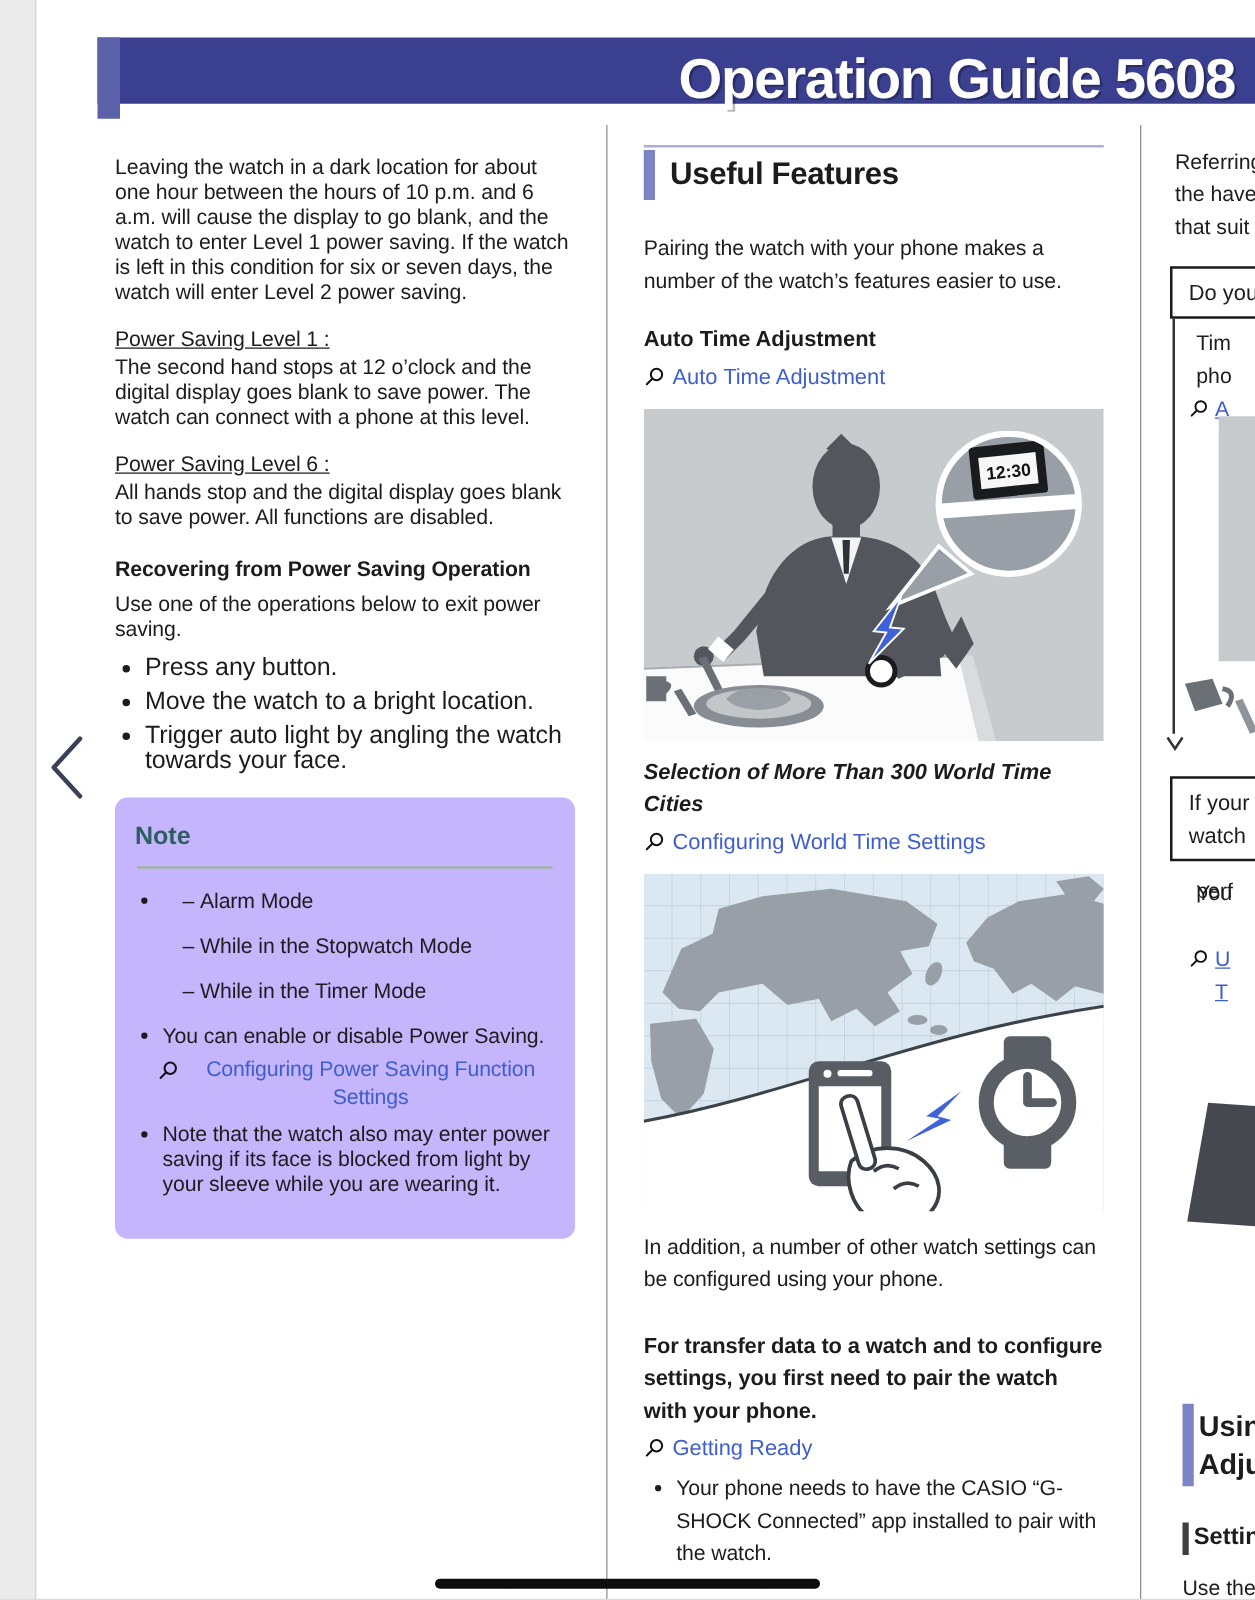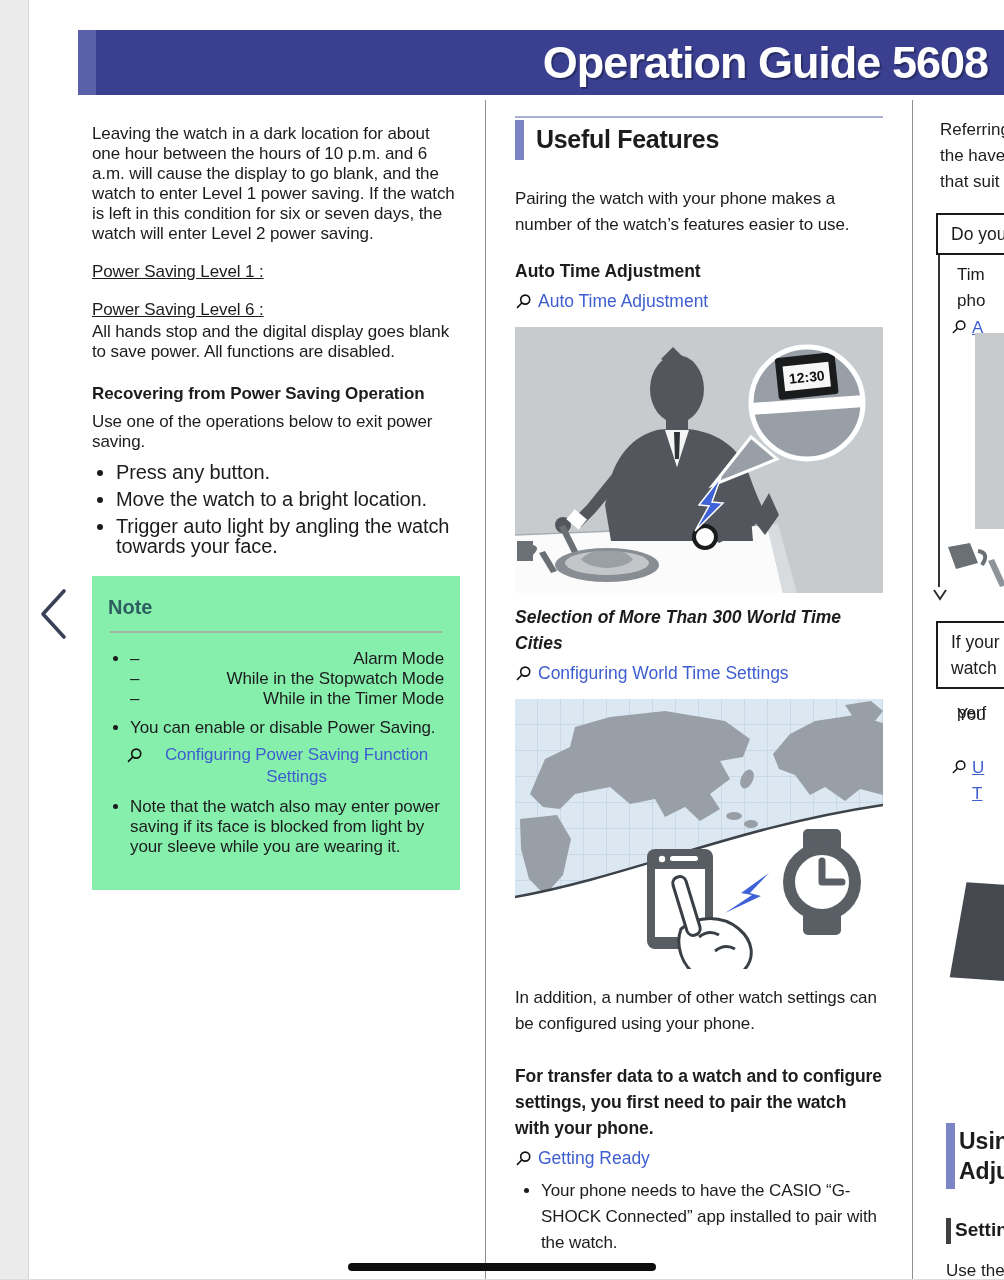--- a/index.html
+++ b/index.html
@@ -6,21 +6,21 @@
   .screen {
     position:relative; width:1004px; height:1280px; background:#ffffff;
     overflow:hidden; font-family:"Liberation Sans", sans-serif; color:#1c1c1e;
     -webkit-font-smoothing:antialiased;
   }
   .left-gutter { position:absolute; left:0; top:0; width:28px; height:1280px;
     background:#ebebeb; border-right:1px solid #d6d6d6; }
   .bottom-edge { position:absolute; left:0; bottom:0; width:100%; height:1px; background:#dcdcdc; }
 
   
-  .titlebar { position:absolute; left:78px; top:30px; width:926px; height:65px; background:#3a3f90; }
+  .titlebar { position:absolute; left:78px; top:30px; width:926px; height:53px; background:#3a3f90; }
   .titlebar .accent { position:absolute; left:0; top:0; width:18px; height:65px; background:#5b61a8; }
   .titlebar h1 { position:absolute; right:16px; top:0; margin:0; line-height:65px;
     font-size:45px; font-weight:bold; color:#fff; letter-spacing:-1px;
     text-shadow:2px 2px 0 rgba(0,0,0,0.28); }
 
   
   .back-chevron { position:absolute; left:38px; top:588px; width:30px; height:52px; cursor:pointer; }
 
   
   .divider { position:absolute; top:100px; bottom:0; width:1px; background:#8f8f8f; }
@@ -37,27 +37,27 @@
   .sec-title { display:flex; align-items:center; gap:9px; font-size:18px; font-weight:bold; margin:0; }
   .sec-title .dot { width:10px; height:10px; border-radius:50%; background:#111; flex:0 0 auto; }
   .mt8 { margin-top:8px; } .mt18 { margin-top:18px;text-decoration:underline; } .mt2 { margin-top:2px; } .mt22 { margin-top:22px; }
   ul.plain { margin:10px 0 0; padding-left:24px; }
   ul.plain li { font-size:20px; line-height:20px; margin-bottom:7px; letter-spacing:-0.1px; }
 
   .link-row { position:relative; padding-left:23px; font-size:17px; line-height:22px; margin-top:6px; }
   .link-row svg.mag { position:absolute; left:0; top:3px; width:17px; height:17px; }
 
   
-  .note-box { margin-top:20px; background:#86efac; border-radius:0; padding:20px 16px 24px 16px; }
+  .note-box { margin-top:20px; background:#c4b5fd; border-radius:10px; padding:20px 16px 24px 16px; }
   .note-title { margin:0; font-size:20px; font-weight:bold; color:#2e5f60; }
   .note-sep { border:none; border-top:2px solid #9fb3a4; margin:12px 2px 16px 2px; }
   ul.note-list { margin:0; padding-left:22px; }
   ul.note-list > li { font-size:17px; line-height:20px; margin-bottom:9px; letter-spacing:-0.1px; }
   ul.note-sub { margin:2px 0 0; padding-left:14px; }
-  ul.note-sub li { list-style-type:"– "; font-size:17px; line-height:20px; margin:0;text-align:right; }
+  ul.note-sub li { list-style-type:"– "; font-size:17px; line-height:20px; margin:16px; }
 
   
   .col-mid { position:absolute; left:515px; top:116px; width:368px; }
   .section-heading { position:relative; border-top:2px solid #a9b0d6; height:46px; }
   .section-heading .bar { position:absolute; left:0; top:2px; width:9px; height:40px; background:#7b84c4; }
   .section-heading h2 { margin:0; padding:7px 0 0 21px; font-size:25px; font-weight:bold; letter-spacing:-0.3px; }
   .col-mid p.para { font-size:17px; line-height:26px; margin:0; letter-spacing:-0.1px; }
   .col-mid h4 { margin:0; font-size:17.5px; line-height:26px; font-weight:bold; }
   .illus { display:block; margin-top:14px; }
   ul.mid-list { margin:8px 0 0; padding-left:26px; }
@@ -103,20 +103,21 @@
     </svg>
   </div>
 
   <div class="divider d1"></div>
   <div class="divider d2"></div>
 
   <section class="col-left">
     <p class="body mt8">Leaving the watch in a dark location for about one hour between the hours of 10 p.m. and 6 a.m. will cause the display to go blank, and the watch to enter Level 1 power saving. If the watch is left in this condition for six or seven days, the watch will enter Level 2 power saving.</p>
 
     <p class="body mt18">Power Saving Level 1 :</p>
+    <p class="body mt2">The second hand stops at 12 o’clock and the digital display goes blank to save power. The watch can connect with a phone at this level.</p>
 
     <p class="body mt18">Power Saving Level 6 :</p>
     <p class="body mt2">All hands stop and the digital display goes blank to save power. All functions are disabled.</p>
 
     <p class="body bold mt22">Recovering from Power Saving Operation</p>
     <p class="body mt8">Use one of the operations below to exit power saving.</p>
     <ul class="plain">
       <li>Press any button.</li>
       <li>Move the watch to a bright location.</li>
       <li>Trigger auto light by angling the watch towards your face.</li>

